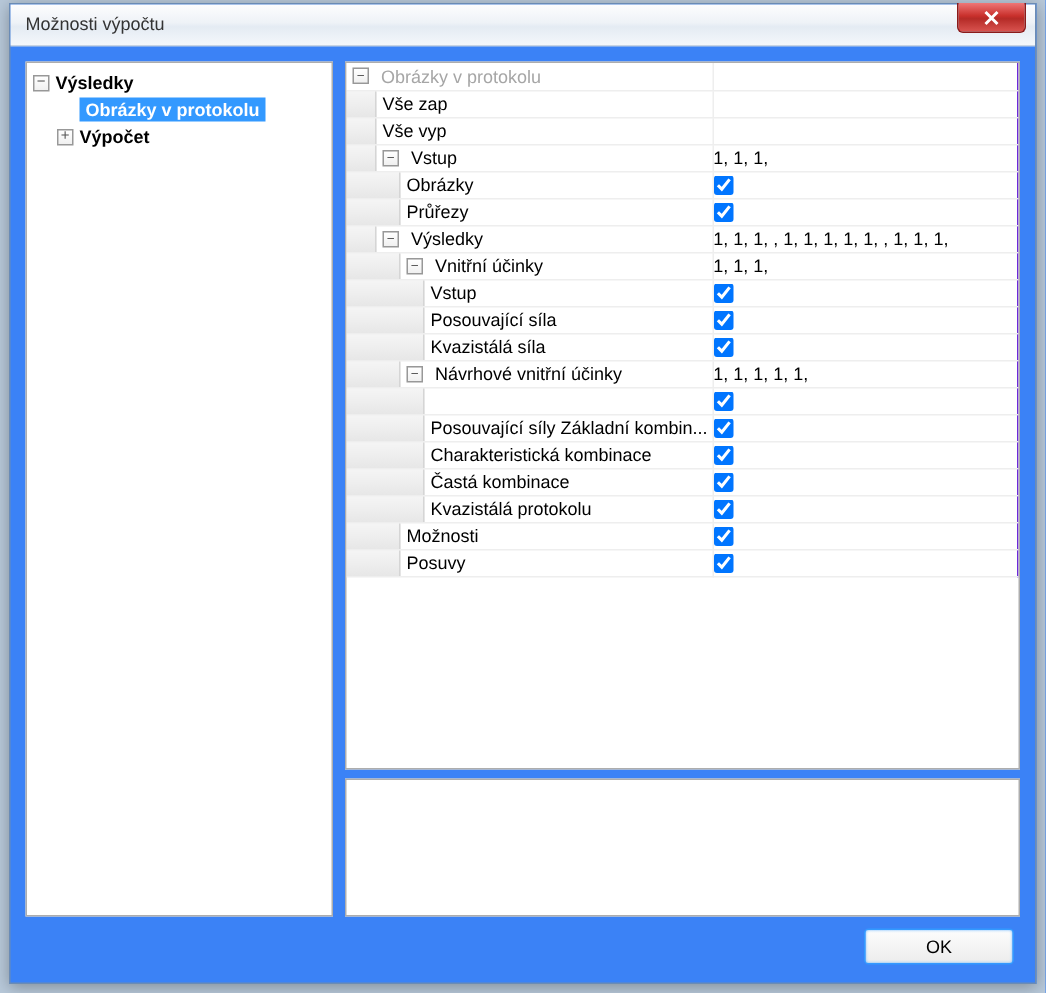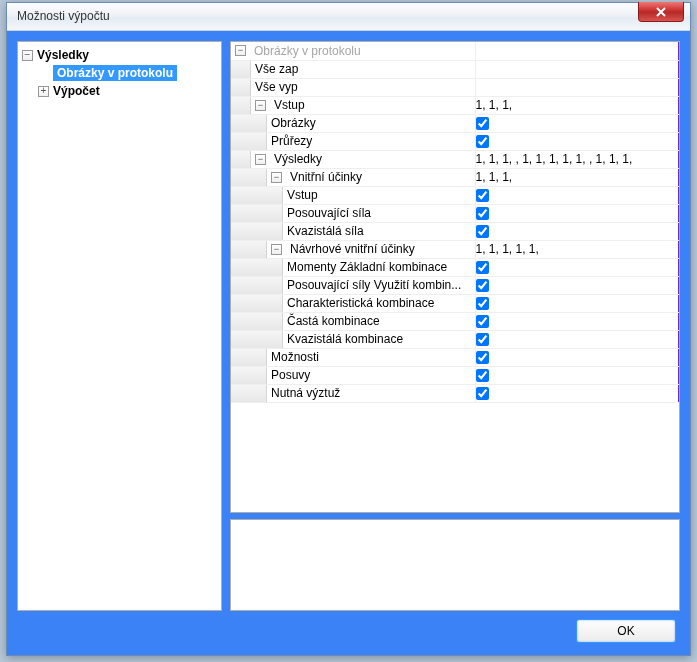--- a/index.html
+++ b/index.html
@@ -307,30 +307,29 @@
                     <span class="tree-toggle">−</span>
                     <span class="label-text">Návrhové vnitřní účinky</span>
                   </div>
                 </td>
                 <td class="col-value"><span>1, 1, 1, 1, 1,</span></td>
               </tr>
               <tr>
                 <td class="col-label">
                   <div class="cell-inner">
                     <div class="gutter gutter-wide-2"></div>
-                    <span class="label-text">Momenty Základní kombinace</span>
-                  </div>
-                </td>
-                <td class="col-value"><input type="checkbox" class="chk" checked="" style=""></td>
-              </tr>
-              <tr>
-                <td class="col-label">
-                  <div class="cell-inner">
-                    <div class="gutter gutter-wide-2"></div>
-                    <span class="label-text">Posouvající síly Využití kombin...</span>
+                  </div>
+                </td>
+                <td class="col-value"><input type="checkbox" class="chk" checked="" style=""></td>
+              </tr>
+              <tr>
+                <td class="col-label">
+                  <div class="cell-inner">
+                    <div class="gutter gutter-wide-2"></div>
+                    <span class="label-text">Posouvající síly Základní kombin...</span>
                   </div>
                 </td>
                 <td class="col-value"><input type="checkbox" class="chk" checked="" style=""></td>
               </tr>
               <tr>
                 <td class="col-label">
                   <div class="cell-inner">
                     <div class="gutter gutter-wide-2"></div>
                     <span class="label-text">Charakteristická kombinace</span>
                   </div>
@@ -343,48 +342,39 @@
                     <div class="gutter gutter-wide-2"></div>
                     <span class="label-text">Častá kombinace</span>
                   </div>
                 </td>
                 <td class="col-value"><input type="checkbox" class="chk" checked="" style=""></td>
               </tr>
               <tr>
                 <td class="col-label">
                   <div class="cell-inner">
                     <div class="gutter gutter-wide-2"></div>
-                    <span class="label-text">Kvazistálá kombinace</span>
+                    <span class="label-text">Kvazistálá protokolu</span>
                   </div>
                 </td>
                 <td class="col-value"><input type="checkbox" class="chk" checked="" style=""></td>
               </tr>
               <tr>
                 <td class="col-label">
                   <div class="cell-inner">
                     <div class="gutter gutter-wide-1"></div>
                     <span class="label-text">Možnosti</span>
                   </div>
                 </td>
                 <td class="col-value"><input type="checkbox" class="chk" checked="" style=""></td>
               </tr>
               <tr>
                 <td class="col-label">
                   <div class="cell-inner">
                     <div class="gutter gutter-wide-1"></div>
                     <span class="label-text">Posuvy</span>
-                  </div>
-                </td>
-                <td class="col-value"><input type="checkbox" class="chk" checked="" style=""></td>
-              </tr>
-              <tr>
-                <td class="col-label">
-                  <div class="cell-inner">
-                    <div class="gutter gutter-wide-1"></div>
-                    <span class="label-text">Nutná výztuž</span>
                   </div>
                 </td>
                 <td class="col-value"><input type="checkbox" class="chk" checked="" style=""></td>
               </tr>
             </tbody>
         </table>
       </div>
       <div class="bottom-box"></div>
     </div>
   </div>

